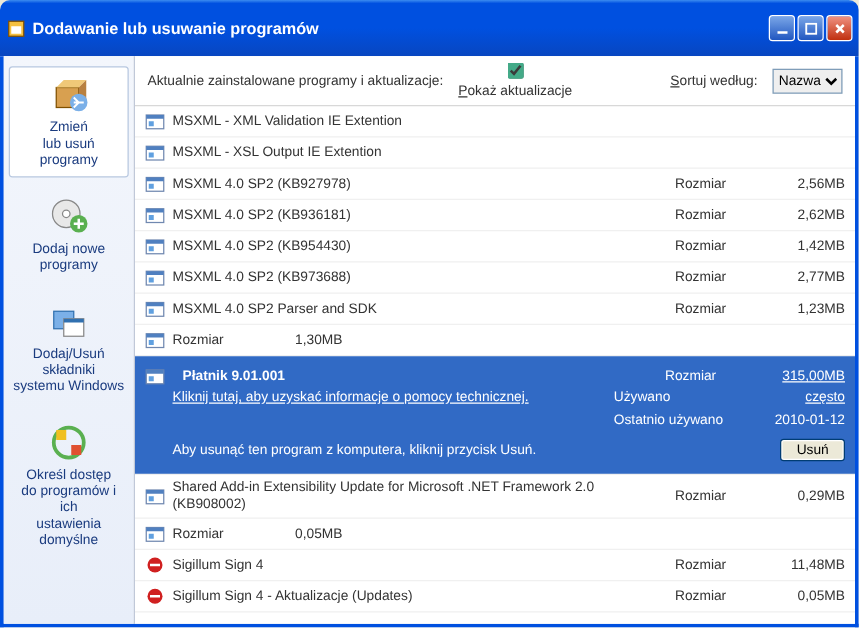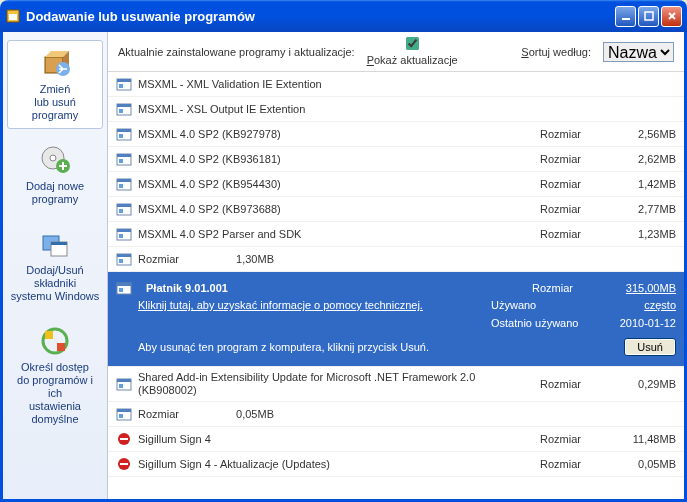--- a/index.html
+++ b/index.html
@@ -1,20 +1,20 @@
 <!DOCTYPE html>
 <html><head>
 <meta charset="utf-8">
 <style>
 * { box-sizing: border-box; margin: 0; padding: 0; }
 body { font-family: Tahoma, sans-serif; font-size: 11px; background: #ece9d8; width: 687px; height: 502px; overflow: hidden; }
 
 .window { width: 687px; height: 502px; display: flex; flex-direction: column; }
 
-.titlebar { height: 32px; background: linear-gradient(to bottom, #3c8cf0 0%, #0050e0 6%, #0050e0 50%, #0846c0 100%); display: flex; align-items: center; padding: 16px 5px; border-radius: 8px 8px 0 0; }
+.titlebar { height: 45px; background: linear-gradient(to bottom, #3c8cf0 0%, #0050e0 6%, #0050e0 50%, #0846c0 100%); display: flex; align-items: center; padding: 16px 5px; border-radius: 8px 8px 0 0; }
 .titlebar-icon { width: 16px; height: 16px; margin-right: 5px; display: inline-flex; align-items: center; justify-content: center; }
 .titlebar-text { color: white; font-weight: bold; font-size: 13px; flex: 1; }
 .titlebar-buttons { display: flex; gap: 2px; }
 .titlebar-btn { width: 21px; height: 21px; border-radius: 3px; border: 1px solid #fff; display: flex; align-items: center; justify-content: center; font-family: Arial; font-weight: bold; font-size: 12px; color: white; cursor: pointer; }
 .btn-min, .btn-max { background: linear-gradient(to bottom, #7ba7e8, #2157c0); }
 .btn-close { background: linear-gradient(to bottom, #f09282, #c03010); }
 
 .body-area { flex: 1; display: flex; background: white; border: 3px solid #0050e0; border-top: none; }
 
 .sidebar { width: 105px; background: linear-gradient(to bottom, #f3f6fc, #e8eef9); border-right: 1px solid #c0c8d8; padding: 8px 4px; display: flex; flex-direction: column; gap: 8px; }
@@ -25,21 +25,21 @@
 
 .main { flex: 1; display: flex; flex-direction: column; background: white; }
 .toolbar { height: 40px; display: flex; align-items: center; padding: 0 10px; gap: 12px; border-bottom: 1px solid #d8d8d8; }
 .toolbar-text { color: #333; }
 .chk-wrap { display: flex; align-items: center; gap: 4px; flex-direction: column; }
 .chk-wrap input { accent-color: #4a8; }
 .chk-wrap label { color: #333; }
 .chk-wrap label span { text-decoration: underline; }
 .sort-label { margin-left: auto; color: #333; }
 .sort-label span { text-decoration: underline; }
-.sort-select { border: 1px solid #7f9db9; font-size: 16px; height: 20px; }
+.sort-select { border: 1px solid #7f9db9; font-size: 11px; height: 20px; }
 
 .list { flex: 1; overflow-y: scroll; position: relative; }
 .list::-webkit-scrollbar { width: 17px; }
 .list::-webkit-scrollbar-track { background: #f0ece4; border-left: 1px solid #d8d0c0; }
 .list::-webkit-scrollbar-thumb { background: linear-gradient(to right, #e0ecff, #b8d0f0); border: 1px solid #8aa8d0; border-radius: 2px; }
 .list::-webkit-scrollbar-button { height: 17px; background: linear-gradient(to right, #e0ecff, #c8d8f0); border: 1px solid #8aa8d0; }
 
 .row { display: flex; align-items: center; padding: 4px 8px; min-height: 24px; gap: 6px; border-bottom: 1px solid #f0f0f0; }
 .row-icon { width: 16px; height: 16px; flex-shrink: 0; display: inline-flex; align-items: center; justify-content: center; }
 .row-name { flex: 1; color: #333; line-height: 13px; }

